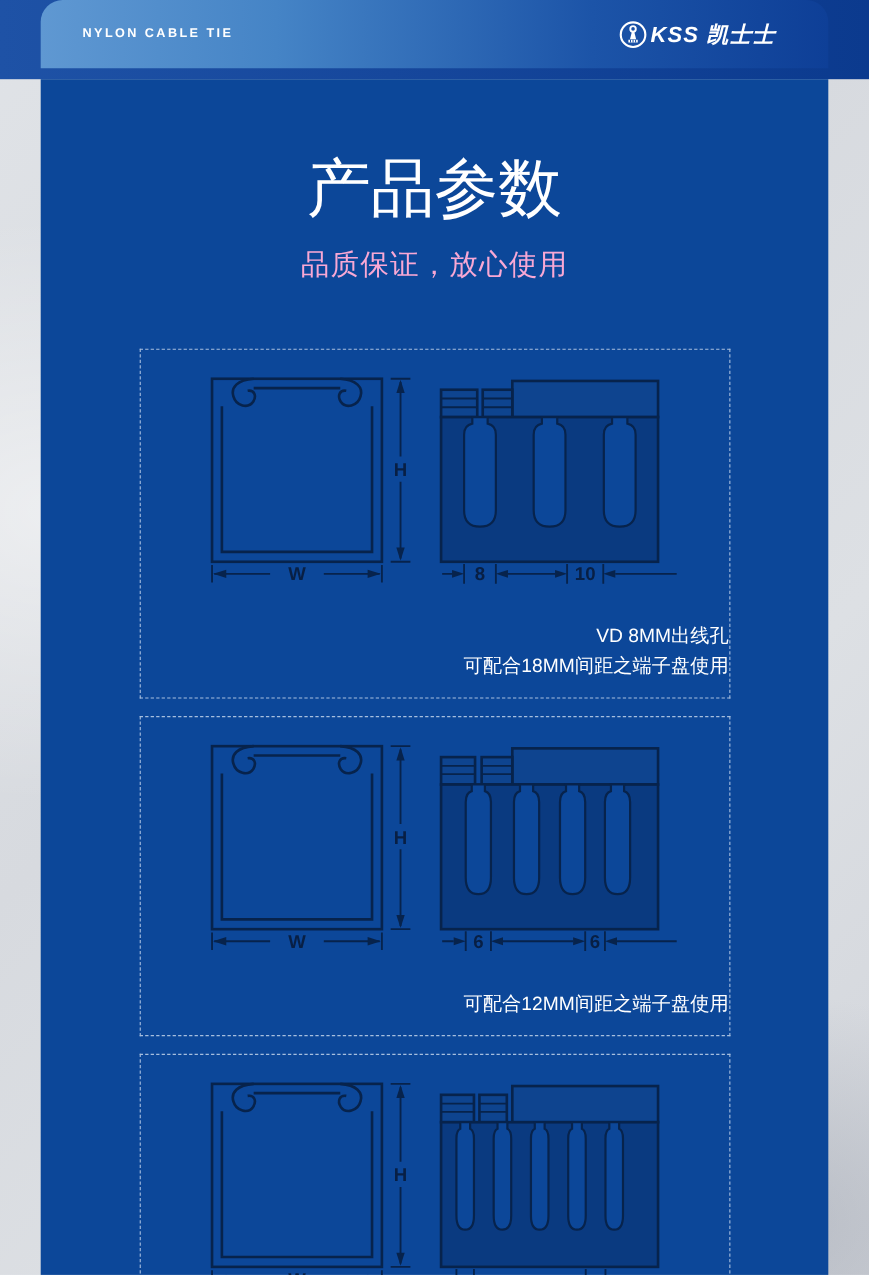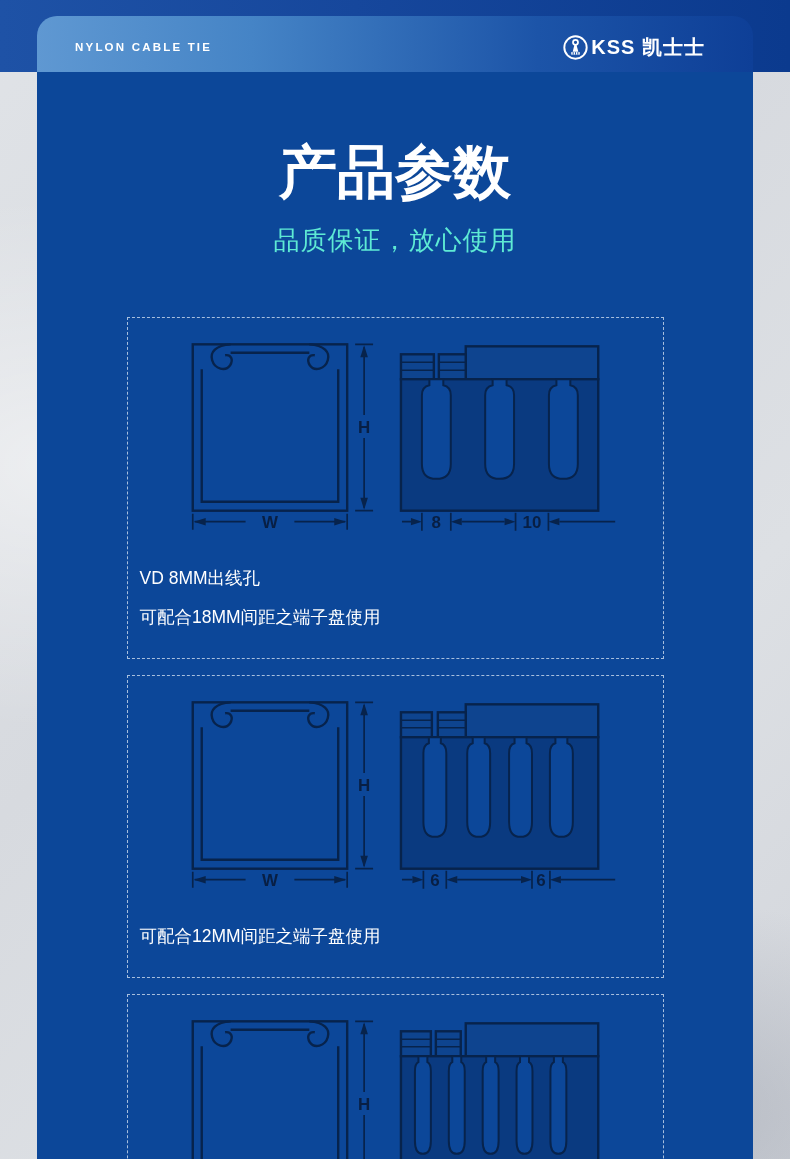--- a/index.html
+++ b/index.html
@@ -10,57 +10,57 @@
       radial-gradient(420px 300px at 88% 96%, rgba(150,156,168,.45), rgba(150,156,168,0) 70%),
       radial-gradient(500px 380px at 6% 40%, rgba(255,255,255,.5), rgba(255,255,255,0) 70%),
       linear-gradient(135deg,#e0e3e7 0%,#d7dadf 42%,#dde0e4 68%,#d2d5db 100%);
   }
   
   .top-band{
     position:absolute;left:0;top:0;width:790px;height:72px;
     background:linear-gradient(90deg,#1e52a6 0%,#16479c 45%,#0b3a8e 100%);
   }
   .header-bar{
-    position:absolute;left:37px;top:16px;width:716px;height:62px;
+    position:absolute;left:37px;top:0;width:716px;height:62px;
     border-radius:20px 20px 0 0;
     background:linear-gradient(90deg,#5f98d2 0%,#4584c6 30%,#1c54a8 70%,#0e3f97 100%);
     display:flex;align-items:center;justify-content:space-between;
     padding:0 48px 0 38px;box-sizing:border-box;
   }
   .tagline{
     color:#fff;font-size:11.5px;font-weight:700;letter-spacing:2.2px;
   }
-  .brand{display:flex;align-items:center;gap:2px;}
+  .brand{display:flex;align-items:center;gap:2px;font-style:italic;}
   .brand-name{color:#fff;font-size:20px;font-weight:700;letter-spacing:1px;}
   .logo-svg{display:block;}
 
   
   .panel{
     position:absolute;left:37px;top:72px;width:716px;height:1087px;
     background:#0c4799;
   }
   .title{
     margin:0;padding-top:70px;text-align:center;
-    color:#fff;font-size:58px;line-height:60px;font-weight:700;
+    color:#fff;font-size:58px;line-height:60px;font-weight:400;
   }
   .subtitle{
     margin:22px 0 0 0;text-align:center;
-    color:#5eead4;font-size:26px;line-height:32px;font-weight:400;letter-spacing:1px;
+    color:#f9a8d4;font-size:26px;line-height:32px;font-weight:400;letter-spacing:1px;
   }
   .spec-card{
     width:537px;margin:0 auto;box-sizing:border-box;
     border:1px dashed rgba(195,212,235,.85);
     padding:13px 0 15px 0;
   }
   .spec-card.first{margin-top:61px;}
   .spec-card + .spec-card{margin-top:16px;}
   .diagram{display:block;width:535px;height:205px;}
   .caption{margin-top:29px;}
   .caption p{
-    margin:12px;text-align:left;color:#fff;
+    margin:0;text-align:right;color:#fff;
     font-size:17.5px;line-height:27px;font-weight:400;
   }
   
   .ln{stroke:#07234c;stroke-width:2.4;fill:none;}
   .ln2{stroke:#07234c;stroke-width:1.7;fill:none;}
   .fillln{fill:#07234c;}
   .fa{fill:#0a3a80;stroke:#07234c;stroke-width:2.4;}
   .fb{fill:#0e448f;stroke:#07234c;stroke-width:2.4;}
   .slot{fill:#0c4799;stroke:#07234c;stroke-width:2;}
   .dim{font-family:"Liberation Sans",sans-serif;font-size:17px;font-weight:700;fill:#081f44;}

